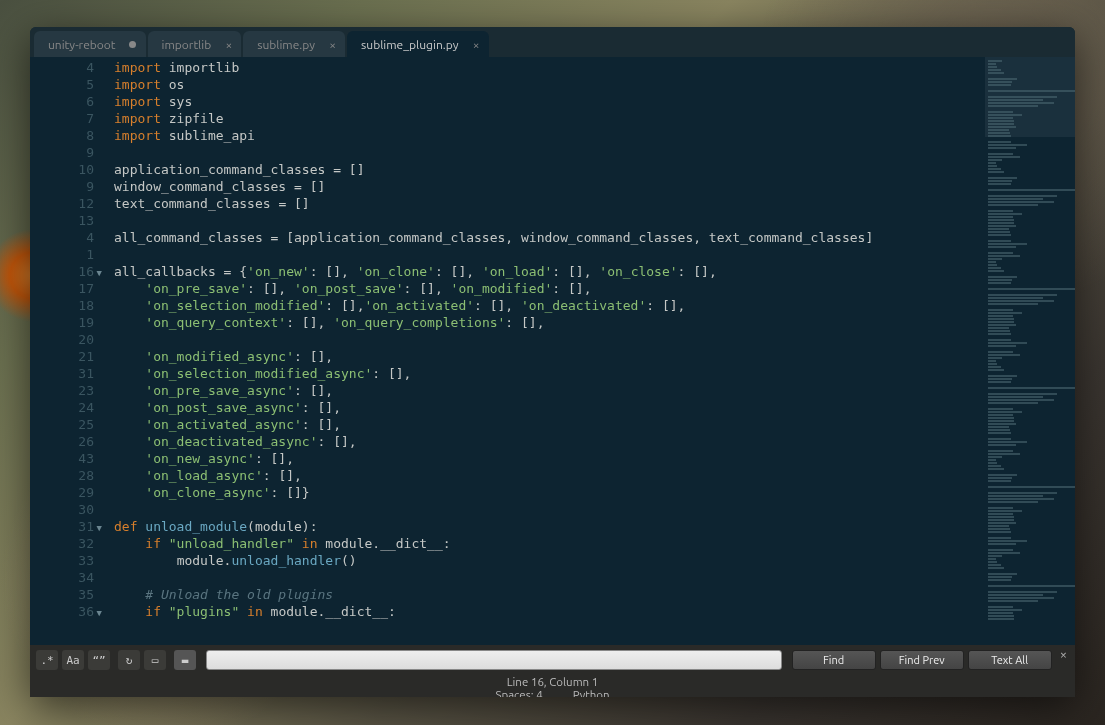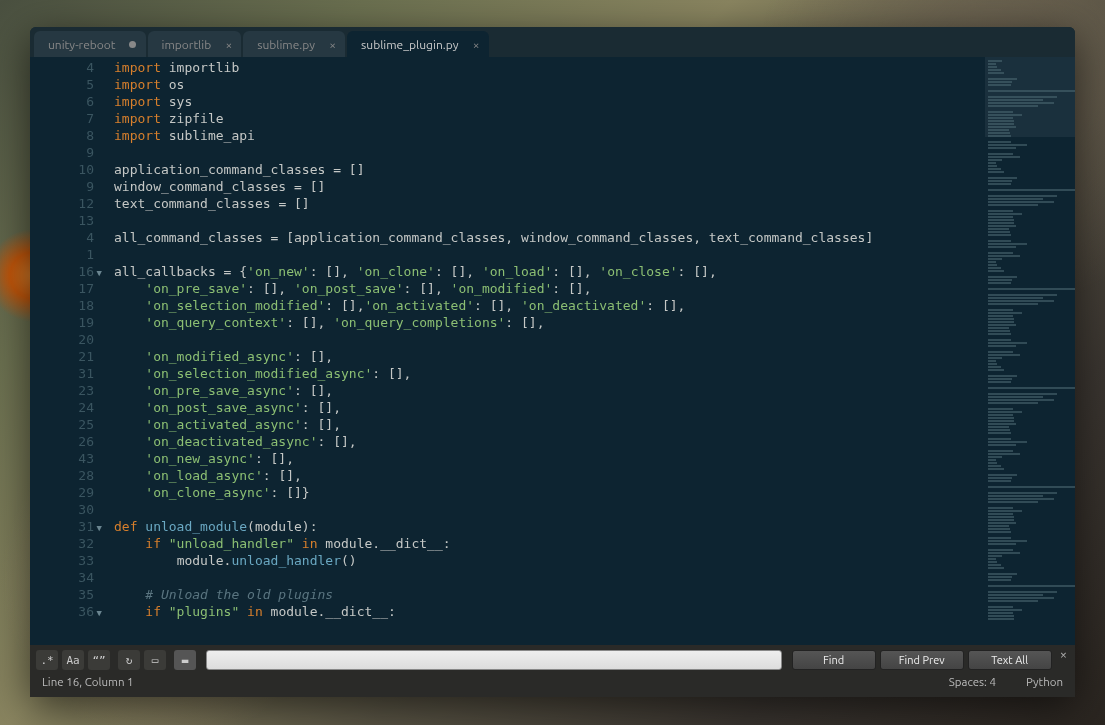--- a/index.html
+++ b/index.html
@@ -159,22 +159,24 @@
     display:flex; align-items:center; justify-content:center;
     cursor:pointer;
   }
   .fb-close { color:#aaa; font-size: 13px; margin-left:4px; margin-right:2px; cursor:pointer; align-self:flex-start; margin-top:2px;}
   .statusbar {
     height: 22px;
     background: #2a2a28;
     color: #bbb;
     font-size: 11.5px;
     display: flex;
+    align-items: center;
     padding: 0 12px;
     justify-content: space-between;
+    flex-direction: column;
   }
   .status-right { display:flex; gap: 30px; }
 </style>
 </head>
 <body>
 
 <div class="window">
 
 
   <div class="tabbar" id="tabbar">

